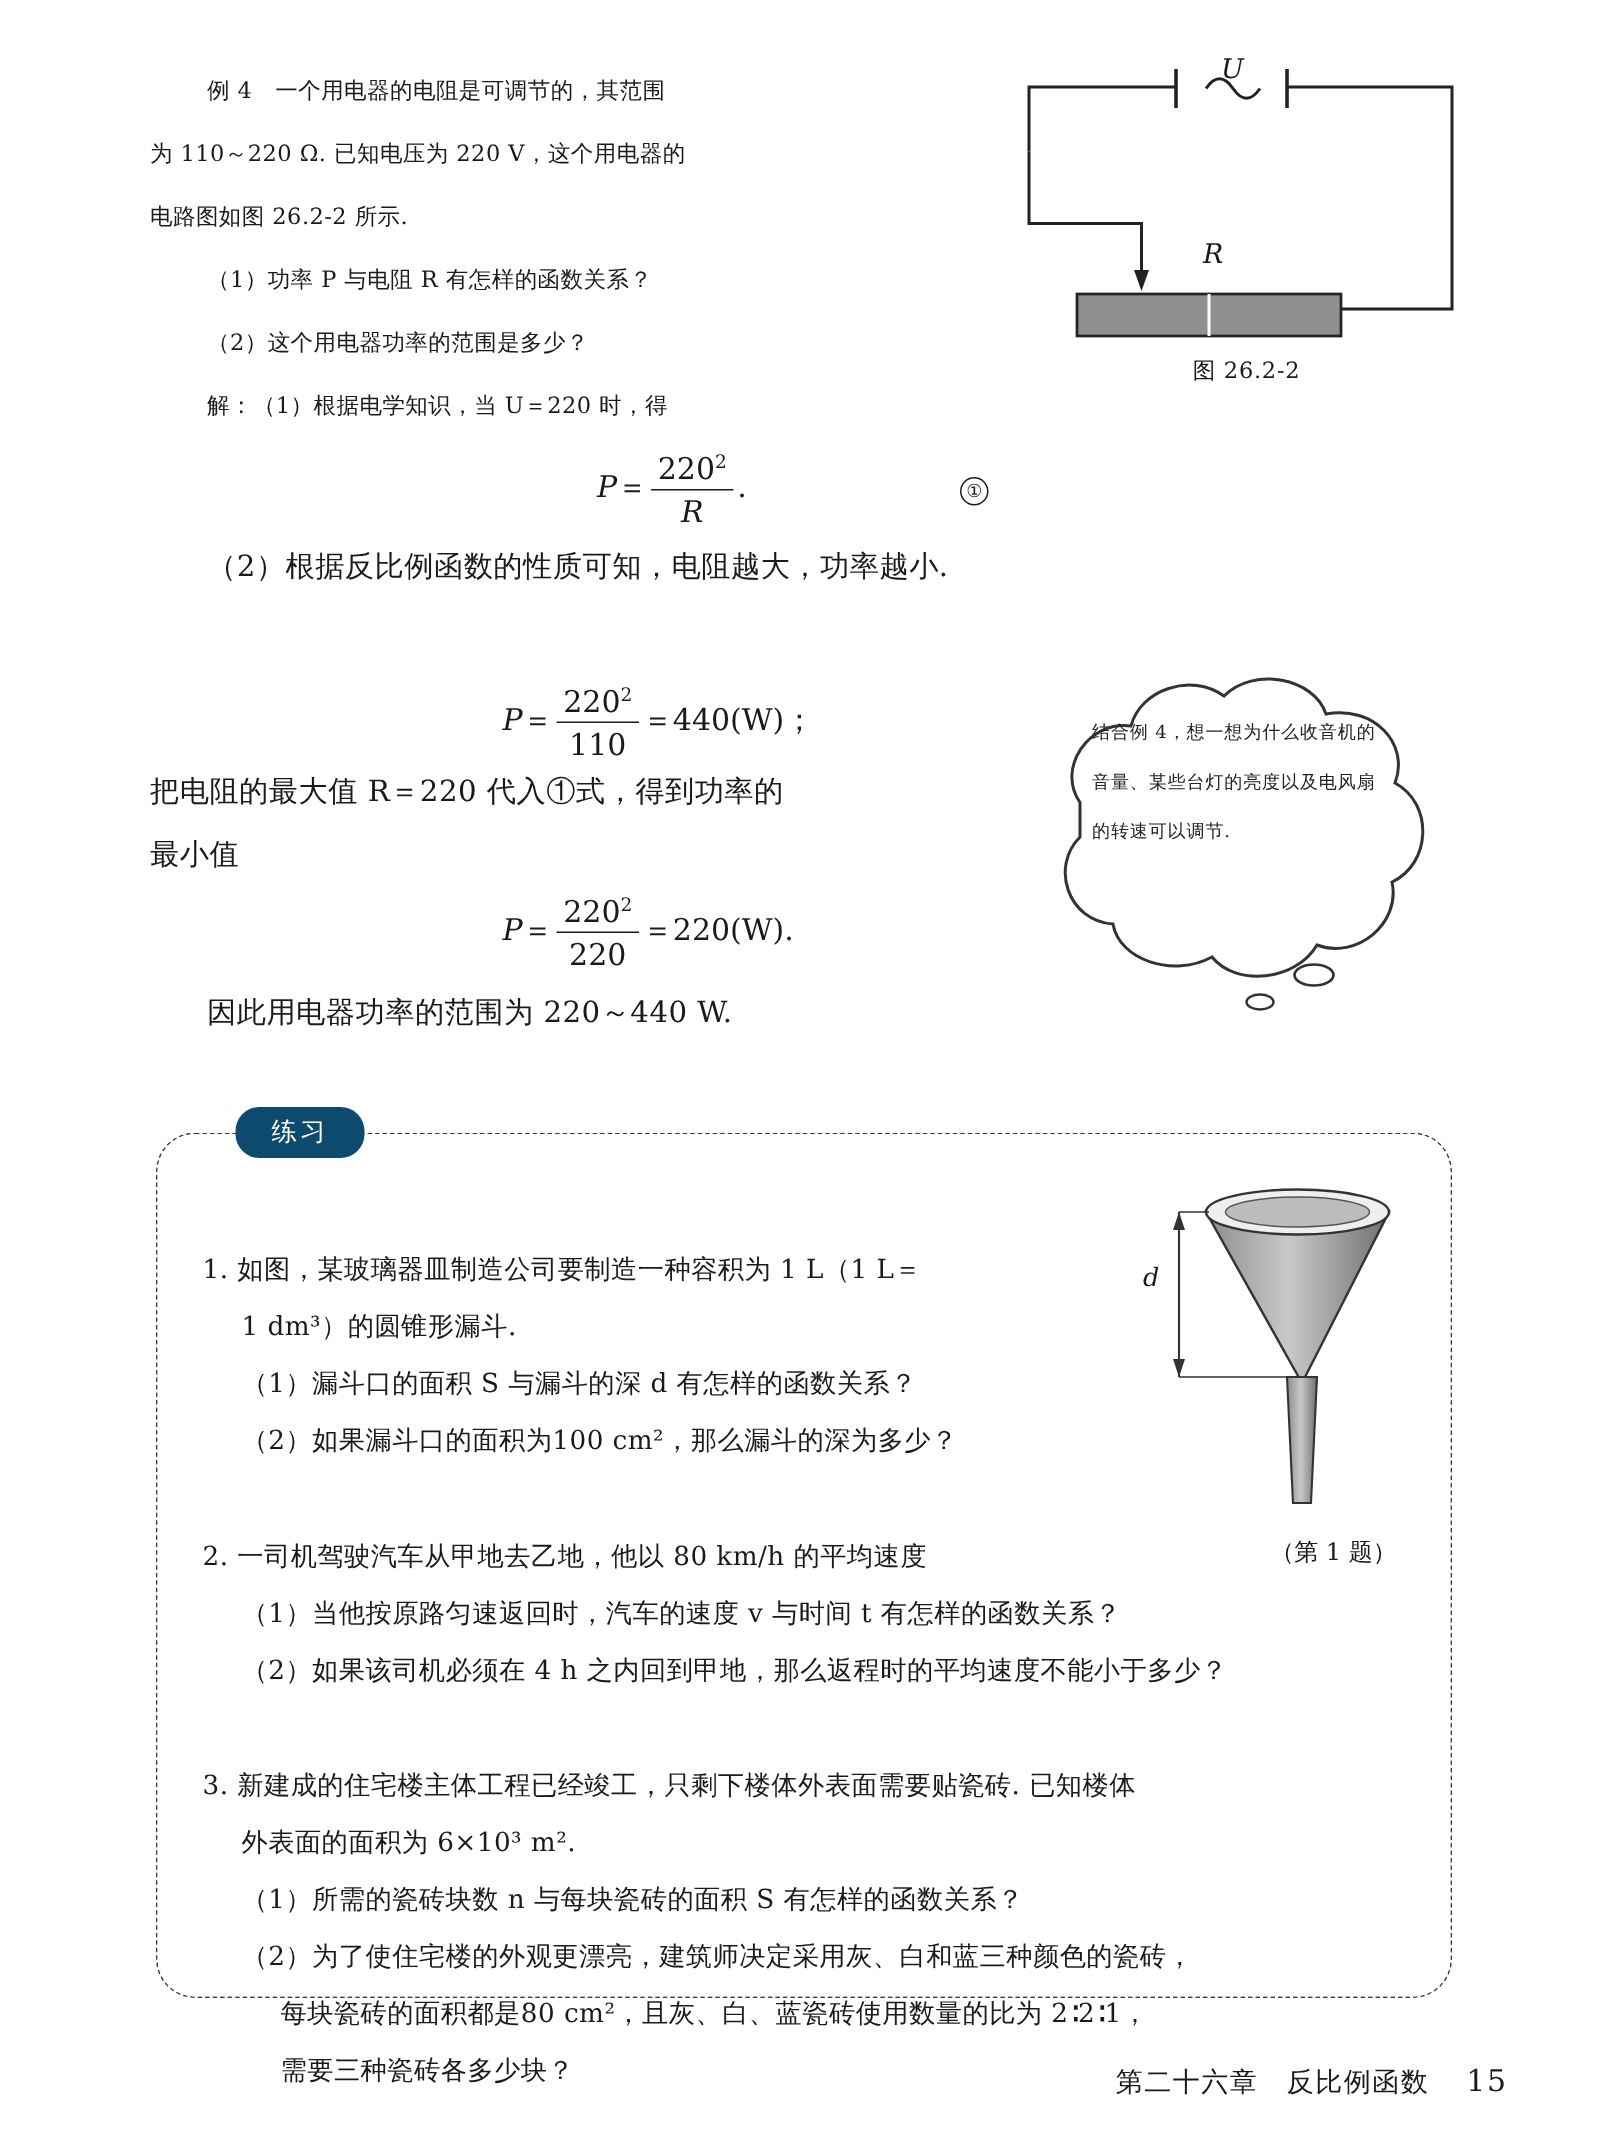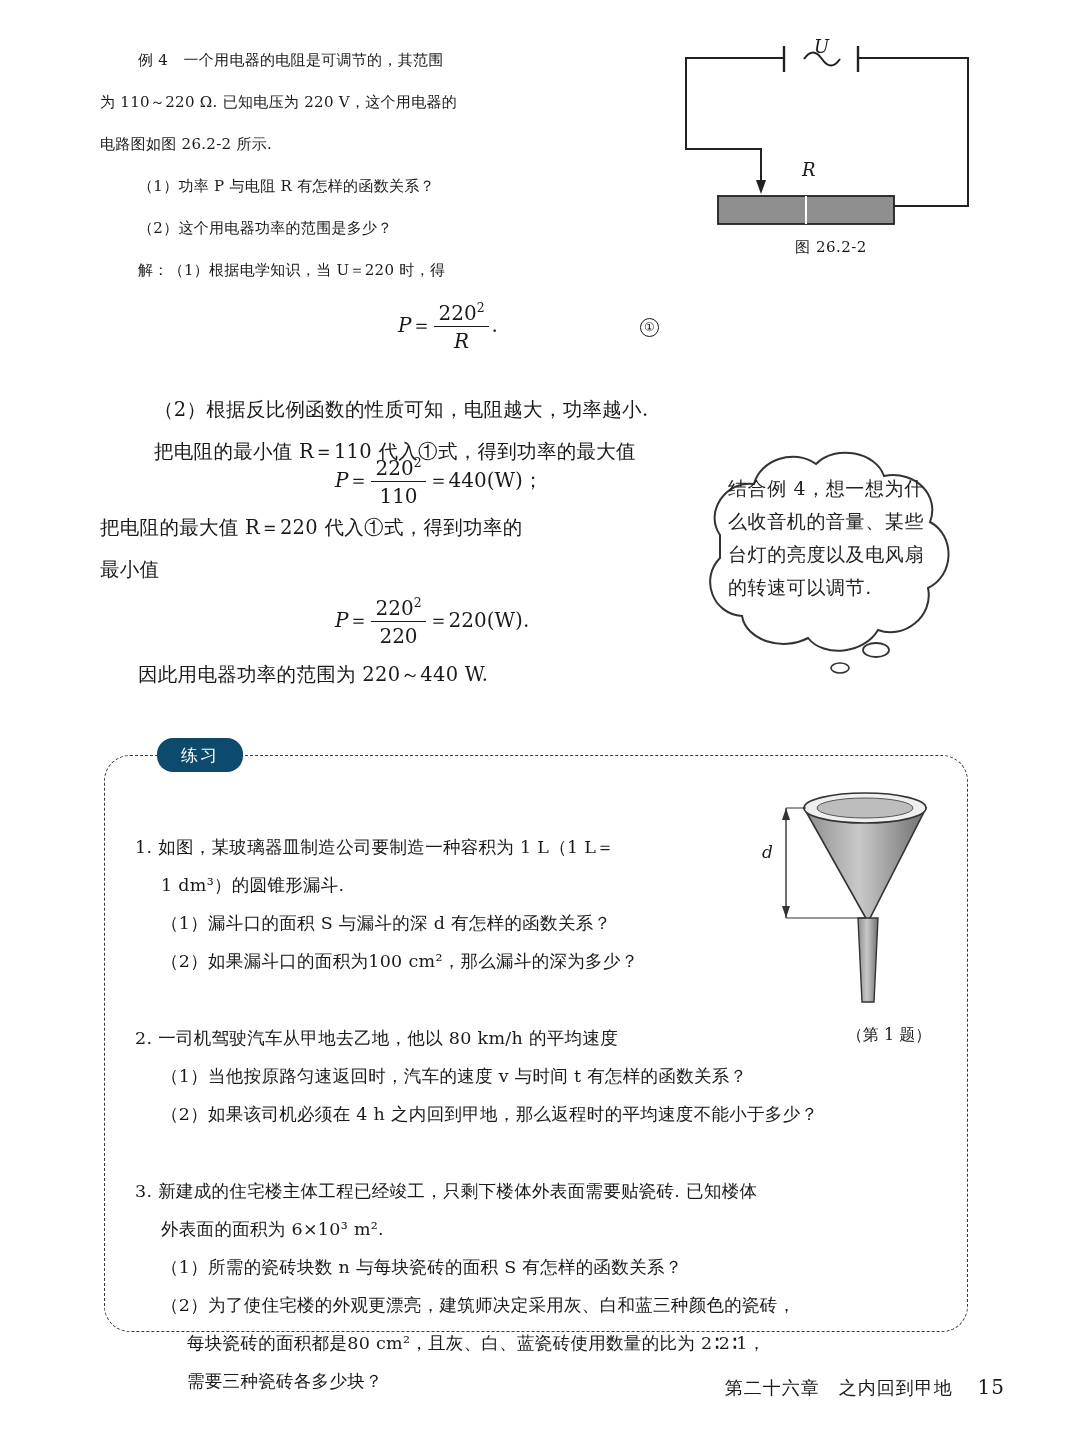--- a/index.html
+++ b/index.html
@@ -95,21 +95,21 @@
     left: 690px;
     top: 440px;
     width: 280px;
     height: 250px;
   }
   .bubble-text {
     position: absolute;
     left: 38px;
     top: 32px;
     width: 200px;
-    font-size: 19px;
+    font-size: 12px;
     line-height: 33px;
     letter-spacing: 0.6px;
     color: #222;
   }
 
   
   .exercise-box {
     position: absolute;
     left: 104px;
     top: 755px;
@@ -217,23 +217,22 @@
     <div class="fig-caption" style="top:192px;">图 26.2-2</div>
   </div>
 
   <div class="formula" style="left:398px; top:300px;">
     <span class="math-italic">P</span><span>＝</span><span class="frac"><span class="num"><span>220</span><sup class="exp">2</sup></span><span class="den math-italic">R</span></span><span>.</span>
   </div>
   <div class="formula" style="left:640px; top:313px;">
     <span class="circled">①</span>
   </div>
 
-  <div style="position:absolute; left:116px; top:358px; width:640px; font-size:19.5px; line-height:40px;margin-top:32px;">
+  <div style="position:absolute; left:100px; top:358px; width:640px; font-size:19.5px; line-height:40px;">
     <p class="para indent2">（2）根据反比例函数的性质可知，电阻越大，功率越小.</p>
-    <p class="para indent2">把电阻的最小值 R＝110 代入①式，得到功率的最大值</p>
   </div>
 
   <div class="formula" style="left:335px; top:455px;">
     <span class="math-italic">P</span><span>＝</span><span class="frac"><span class="num"><span>220</span><sup class="exp">2</sup></span><span class="den">110</span></span><span>＝440(W)；</span>
   </div>
 
   <div style="position:absolute; left:100px; top:508px; width:580px; font-size:19.5px; line-height:40px;">
     <p class="para">把电阻的最大值 R＝220 代入①式，得到功率的</p>
     <p class="para">最小值</p>
   </div>
@@ -315,17 +314,17 @@
       <polygon points="16,18 12,30 20,30" fill="#333"></polygon>
       <polygon points="16,128 12,116 20,116" fill="#333"></polygon>
       <line x1="16" y1="18" x2="36" y2="18" stroke="#333" stroke-width="1"></line>
       <line x1="16" y1="128" x2="96" y2="128" stroke="#333" stroke-width="1"></line>
     </svg>
     <div style="position:absolute; left:-8px; top:52px; font-style:italic; font-size:17px;">d</div>
   </div>
   <div class="funnel-caption">（第 1 题）</div>
 
   <div class="footer">
-    <span>第二十六章　之内回到甲地</span>
+    <span>第二十六章　反比例函数</span>
     <span class="page-num">15</span>
   </div>
 
 </div>
 
 </body></html>

